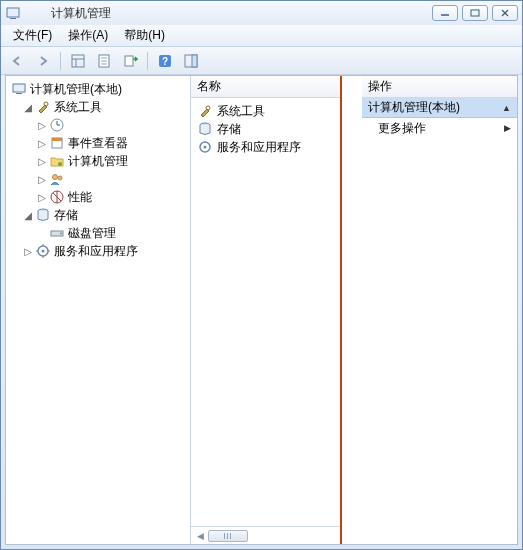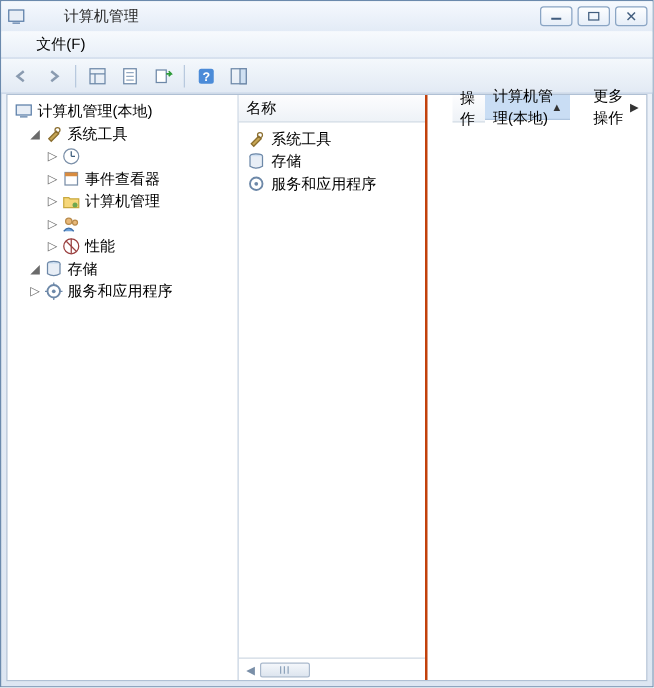--- a/index.html
+++ b/index.html
@@ -35,21 +35,21 @@
   border: 1px solid #8aa5c4;
   border-radius: 3px;
   background: linear-gradient(#fdfeff, #e6eef8);
   display: flex; align-items: center; justify-content: center;
   font-size: 10px; color: #405d7e;
 }
 .menubar {
   height: 22px;
   background: linear-gradient(#f7fafd, #e8eff8);
   display: flex; align-items: center;
-  padding: 0 20px;
+  padding: 0 4px;
   border-bottom: 1px solid #c3d2e5;
 }
 .menu-item { padding: 2px 8px; cursor: default; }
 .toolbar {
   height: 28px;
   background: linear-gradient(#f4f8fc, #e2eaf4);
   display: flex; align-items: center;
   padding: 0 4px; gap: 2px;
   border-bottom: 1px solid #c3d2e5;
 }
@@ -61,21 +61,21 @@
 .tb-sep { width: 1px; height: 18px; background: #b8c9de; margin: 0 3px; }
 .content {
   flex: 1;
   display: flex;
   background: #fff;
   margin: 0 4px 4px 4px;
   border: 1px solid #b0c0d4;
 }
 .col-left { width: 185px; border-right: 1px solid #c8d4e2; overflow: auto; }
 .col-mid { flex: 1; border-right: 2px solid #c2410c; display: flex; flex-direction: column; }
-.col-right { width: 155px; display: flex; flex-direction: row; margin-left: 20px; }
+.col-right { width: 155px; display: flex; flex-direction: column; margin-left: 20px; }
 .col-header {
   height: 22px;
   background: linear-gradient(#fdfdfe, #eef2f7);
   border-bottom: 1px solid #d0d9e4;
   display: flex; align-items: center;
   padding: 0 6px;
   font-size: 12px;
 }
 .tree { padding: 4px 2px; }
 .tree-node {
@@ -162,20 +162,22 @@
           <svg width="10" height="8">
             <line x1="2" y1="1" x2="8" y2="7" stroke="#405d7e" stroke-width="1.2"></line>
             <line x1="8" y1="1" x2="2" y2="7" stroke="#405d7e" stroke-width="1.2"></line>
           </svg>
         </div>
     </div>
   </div>
 
   <div class="menubar">
     <div class="menu-item">文件(F)</div>
+    <div class="menu-item">操作(A)</div>
+    <div class="menu-item">帮助(H)</div>
   </div>
 
   <div class="toolbar">
     <div class="tb-btn">
       <svg width="16" height="16" viewBox="0 0 16 16">
           <path d="M10 4 L5 8 L10 12" fill="none" stroke="#8a9bb0" stroke-width="2"></path>
         </svg>
     </div>
     <div class="tb-btn">
       <svg width="16" height="16" viewBox="0 0 16 16">
@@ -306,20 +308,30 @@
           <span class="exp">◢</span>
           <span class="icon">
               <svg width="16" height="16" viewBox="0 0 16 16">
                 <ellipse cx="8" cy="4" rx="5" ry="2" fill="#cfe0f2" stroke="#6d88a8"></ellipse>
                 <path d="M3 4 L3 12 Q8 15 13 12 L13 4" fill="#e8eef6" stroke="#6d88a8"></path>
               </svg>
             </span>
           <span>存储</span>
         </div>
 
+        <div class="tree-node indent-2">
+          <span class="exp"></span>
+          <span class="icon">
+              <svg width="16" height="16" viewBox="0 0 16 16">
+                <rect x="2" y="6" width="12" height="5" fill="#d8dee6" stroke="#7a8fa8"></rect>
+                <circle cx="12" cy="8.5" r="1" fill="#6fa84f"></circle>
+              </svg>
+            </span>
+          <span>磁盘管理</span>
+        </div>
 
         <div class="tree-node indent-1">
           <span class="exp">▷</span>
           <span class="icon">
               <svg width="16" height="16" viewBox="0 0 16 16">
                 <circle cx="8" cy="8" r="5" fill="none" stroke="#6d88a8" stroke-width="1.5"></circle>
                 <circle cx="8" cy="8" r="1.5" fill="#6d88a8"></circle>
                 <line x1="8" y1="1" x2="8" y2="3" stroke="#6d88a8"></line>
                 <line x1="8" y1="13" x2="8" y2="15" stroke="#6d88a8"></line>
                 <line x1="1" y1="8" x2="3" y2="8" stroke="#6d88a8"></line>

